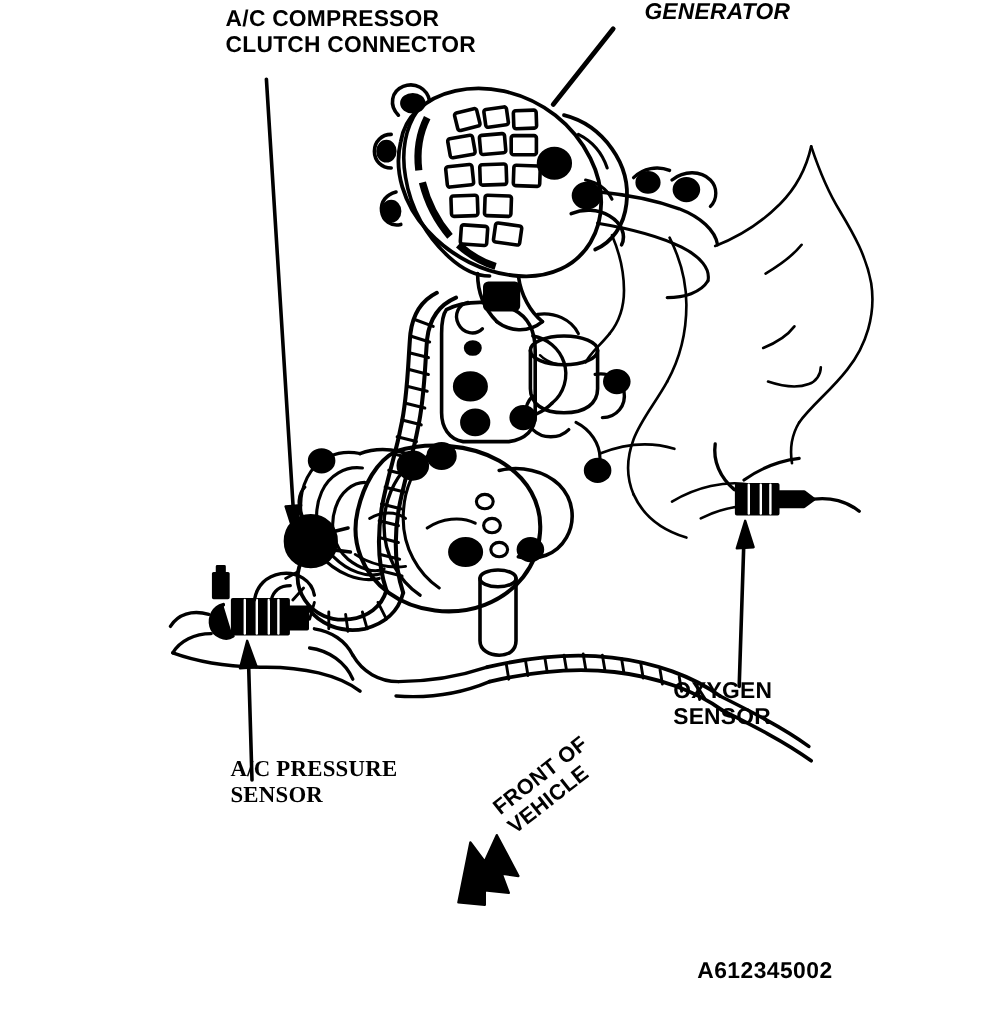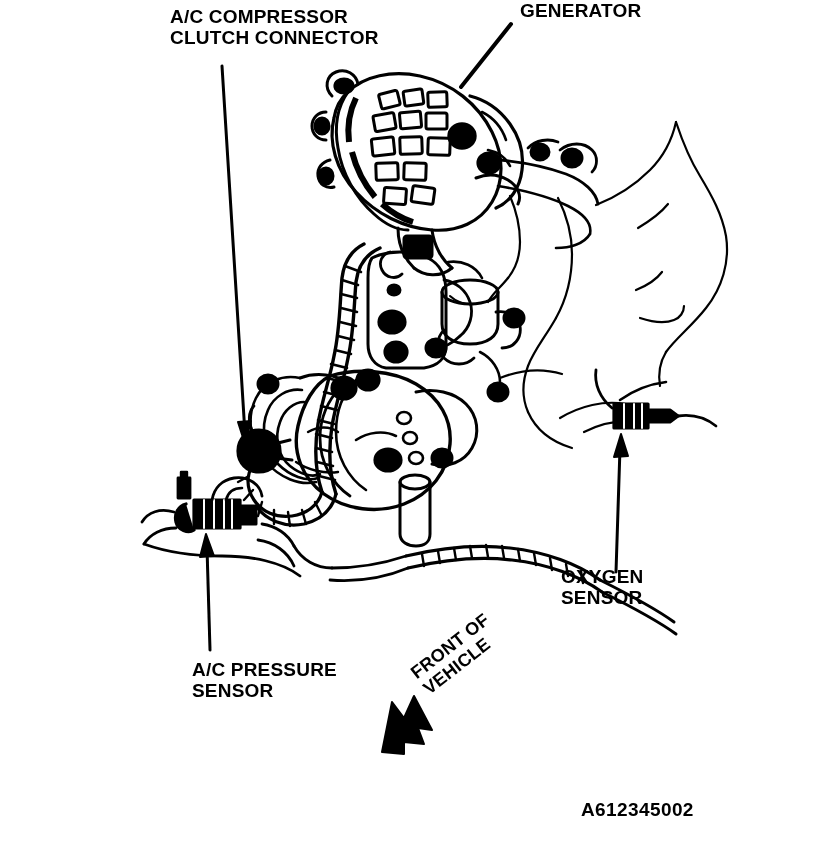--- a/index.html
+++ b/index.html
@@ -29,24 +29,24 @@
     position: absolute;
     font-family: "Liberation Sans", sans-serif;
     font-weight: bold;
     font-size: 19px;
     line-height: 21px;
     letter-spacing: 0.2px;
     color: #000000;
     white-space: pre;
     text-transform: uppercase;
   }
-  #label-ac-compressor-clutch-connector { left: 170px; top: 6px; }
-  #label-generator { left: 520px; top: 0px; }
+  #label-ac-compressor-clutch-connector { left: 188px; top: 6px; }
+  #label-generator { left: 537px; top: 0px; font-style: italic; }
   #label-oxygen-sensor { left: 561px; top: 566px; }
-  #label-ac-pressure-sensor { left: 192px; top: 659px; }
+  #label-ac-pressure-sensor { left: 192px; top: 631px; font-family: Liberation Serif, serif; }
   #label-front-of-vehicle {
     left: 407px;
     top: 667px;
     font-size: 18px;
     line-height: 20px;
     transform: rotate(-38deg);
     transform-origin: 0 0;
   }
   #figure-reference-code {
     position: absolute;

